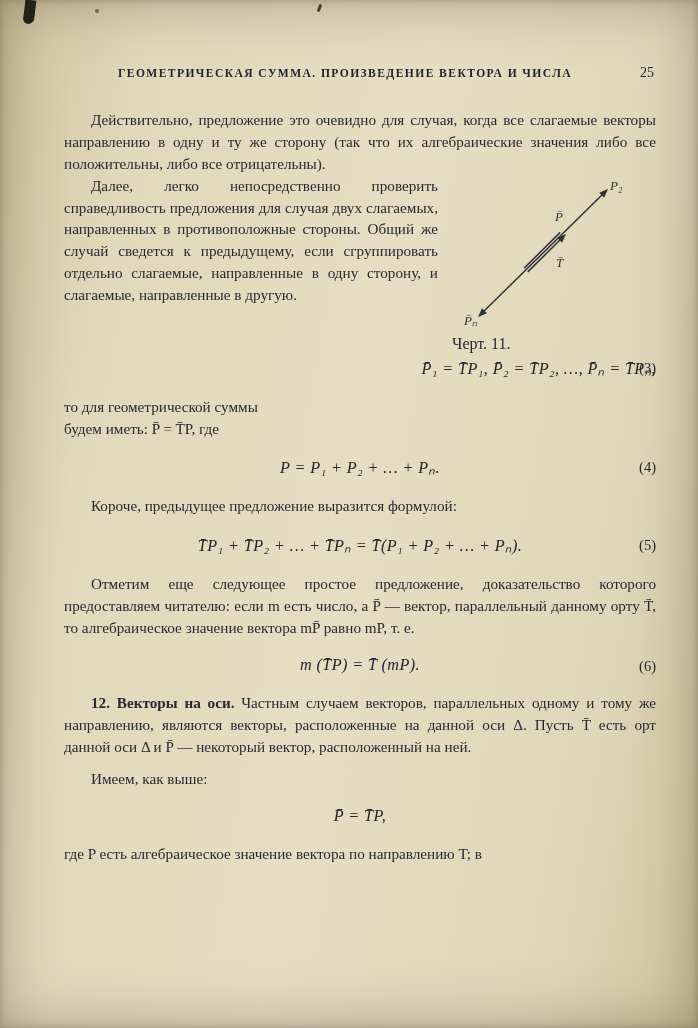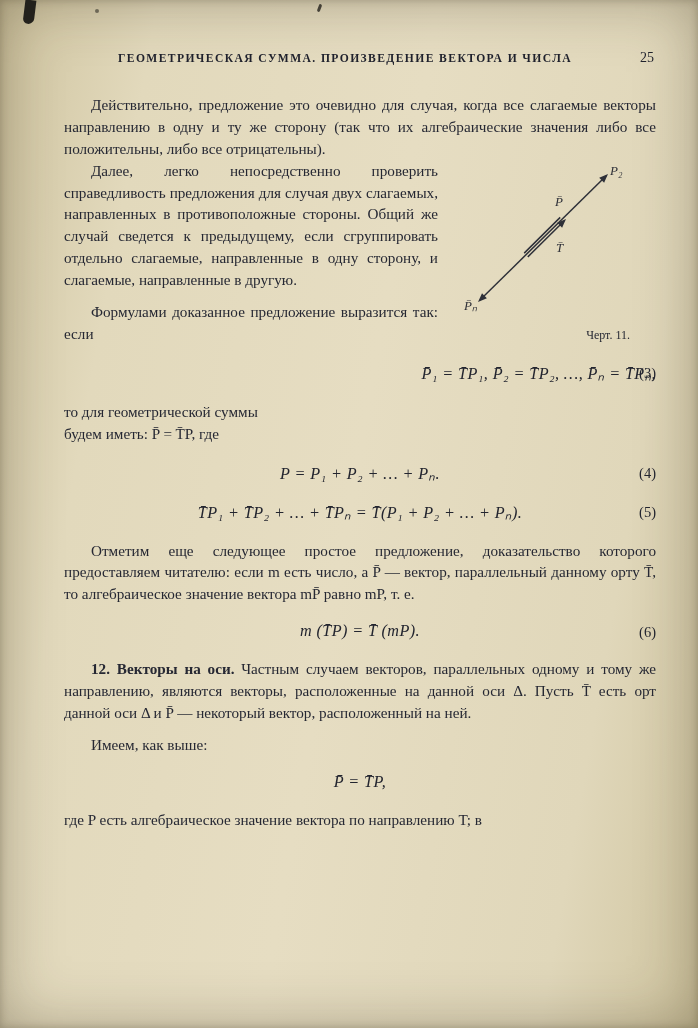--- a/index.html
+++ b/index.html
@@ -12,38 +12,38 @@
     position:relative;width:698px;height:1028px;box-sizing:border-box;
     padding:52px 42px 0 64px;
     background:linear-gradient(100deg,#cfc4a0 0%,#e2d9bc 18%,#e6ddc2 50%,#e0d7ba 82%,#cfc49f 100%);
     box-shadow:inset 0 0 60px rgba(60,50,25,.35), inset 0 0 8px rgba(40,30,10,.25);
     color:#272935;
   }
   .artifact{position:absolute;background:#23211c;}
   .artifact.blob{left:24px;top:0;width:11px;height:24px;border-radius:0 0 6px 5px;transform:rotate(7deg);}
   .artifact.speck1{left:318px;top:4px;width:3px;height:8px;border-radius:2px;transform:rotate(20deg);opacity:.8;}
   .artifact.speck2{left:95px;top:9px;width:4px;height:4px;border-radius:50%;opacity:.55;}
-  .hdr{position:relative;height:22px;margin-bottom:20px;}
+  .hdr{position:relative;height:22px;margin-bottom:20px;margin-top:15px;}
   .hdr-title{
     text-align:center;font-size:11.6px;font-weight:bold;letter-spacing:1.4px;
     color:#1f212c;padding-right:30px;
   }
   .hdr-num{position:absolute;right:2px;top:-2px;font-size:14px;color:#1f212c;}
   .para{
     font-size:15.2px;line-height:1.44;text-align:justify;margin:0;
     color:#262833;
   }
   .indent{text-indent:27px;}
   .mt{margin-top:10px;}
   .fig{
     float:right;width:204px;margin:2px 0 4px 14px;
   }
   .fig svg{display:block;margin:0 auto;}
   .caption{
-    font-size:12px;text-align:right;padding-right:26px;margin-top:14px;
+    font-size:16px;text-align:left;padding-right:26px;margin-top:6px;
     font-style:normal;color:#262833;
   }
   .eq{
     position:relative;text-align:center;
     font-size:16.2px;font-style:italic;letter-spacing:.4px;
     margin:17px 0;color:#23252f;
   }
   .eq.clear{clear:both;text-align:right;}
   .eq-num{
     position:absolute;right:0;top:50%;transform:translateY(-50%);
@@ -84,38 +84,38 @@
         <g font-family="Liberation Serif, serif" font-size="13" font-style="italic" fill="#2e3038">
           <text x="152" y="13">P₂</text>
           <text x="97" y="44">P̄</text>
           <text x="98" y="90">T̄</text>
           <text x="6" y="148">P̄ₙ</text>
         </g>
       </svg>
       <div class="caption">Черт. 11.</div>
     </div>
     <p class="para indent">Далее, легко непосредственно проверить справедливость предложения для случая двух слагаемых, направленных в противоположные стороны. Общий же случай сведется к предыдущему, если сгруппировать отдельно слагаемые, направленные в одну сторону, и слагаемые, направленные в другую.</p>
-    <p class="para indent mt">Формулами доказанное предложение выразится так: если</p>
   </div>
 
   <div class="eq clear">
     <span>P̄₁ = T̄P₁,  P̄₂ = T̄P₂, …, P̄ₙ = T̄Pₙ,</span>
     <span class="eq-num">(3)</span>
   </div>
 
   <p class="para">то для геометрической суммы</p>
 
 
   <p class="para">будем иметь: P̄ = T̄P, где</p>
 
   <div class="eq">
     <span>P = P₁ + P₂ + … + Pₙ.</span>
     <span class="eq-num">(4)</span>
   </div>
 
+  <p class="para indent">Короче, предыдущее предложение выразится формулой:</p>
 
   <div class="eq">
     <span>T̄P₁ + T̄P₂ + … + T̄Pₙ = T̄(P₁ + P₂ + … + Pₙ).</span>
     <span class="eq-num">(5)</span>
   </div>
 
   <p class="para indent">Отметим еще следующее простое предложение, доказательство которого предоставляем читателю: если m есть число, а P̄ — вектор, параллельный данному орту T̄, то алгебраическое значение вектора mP̄ равно mP, т. е.</p>
 
   <div class="eq">
     <span>m (T̄P) = T̄ (mP).</span>

